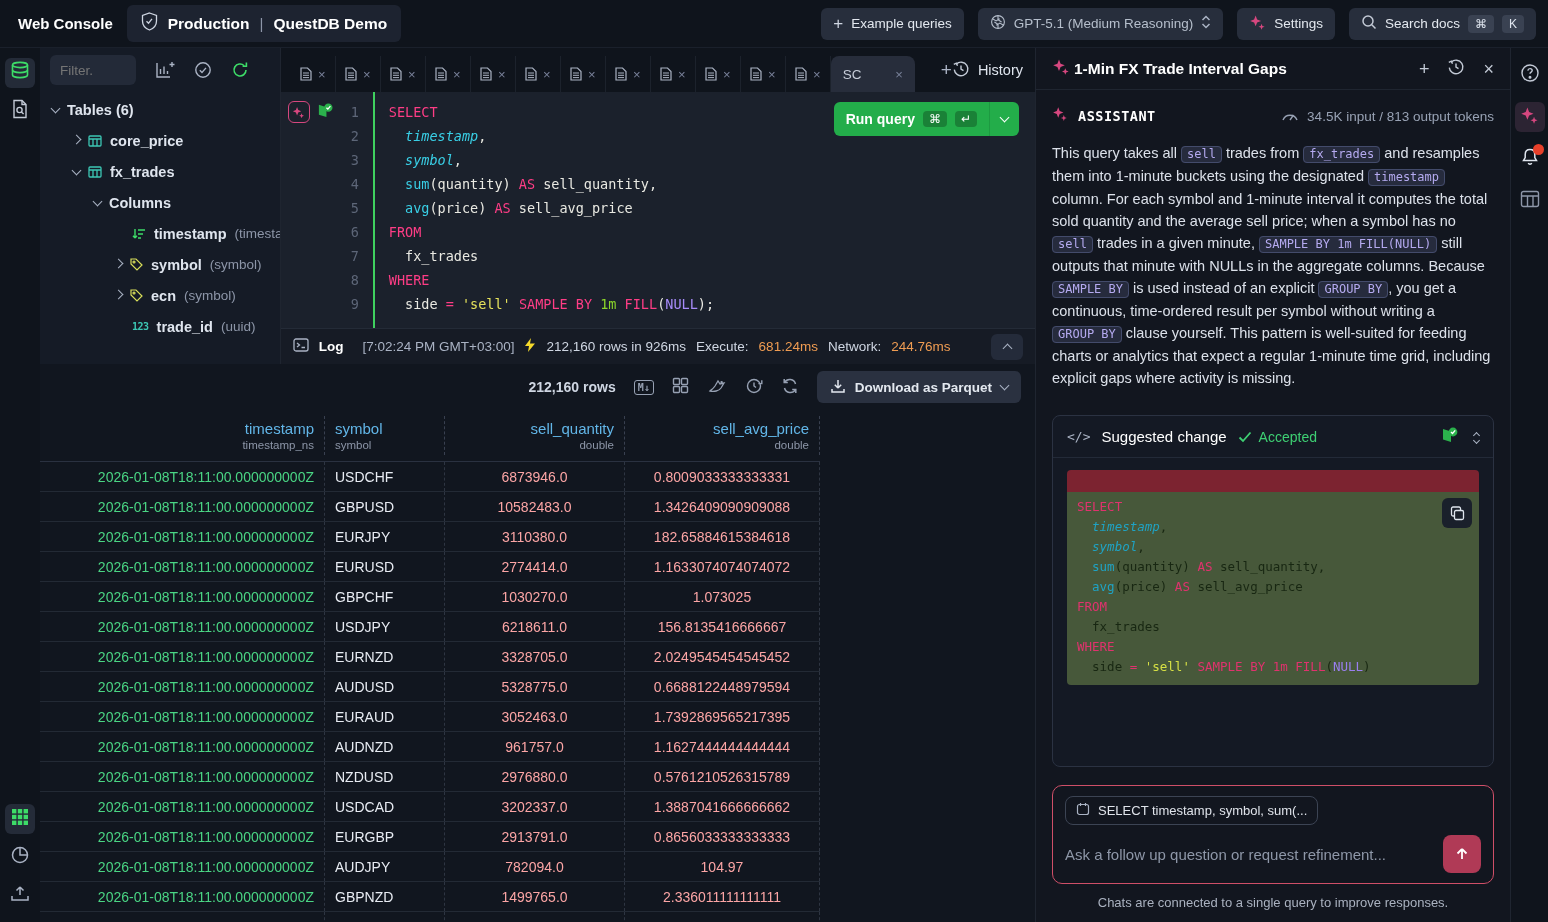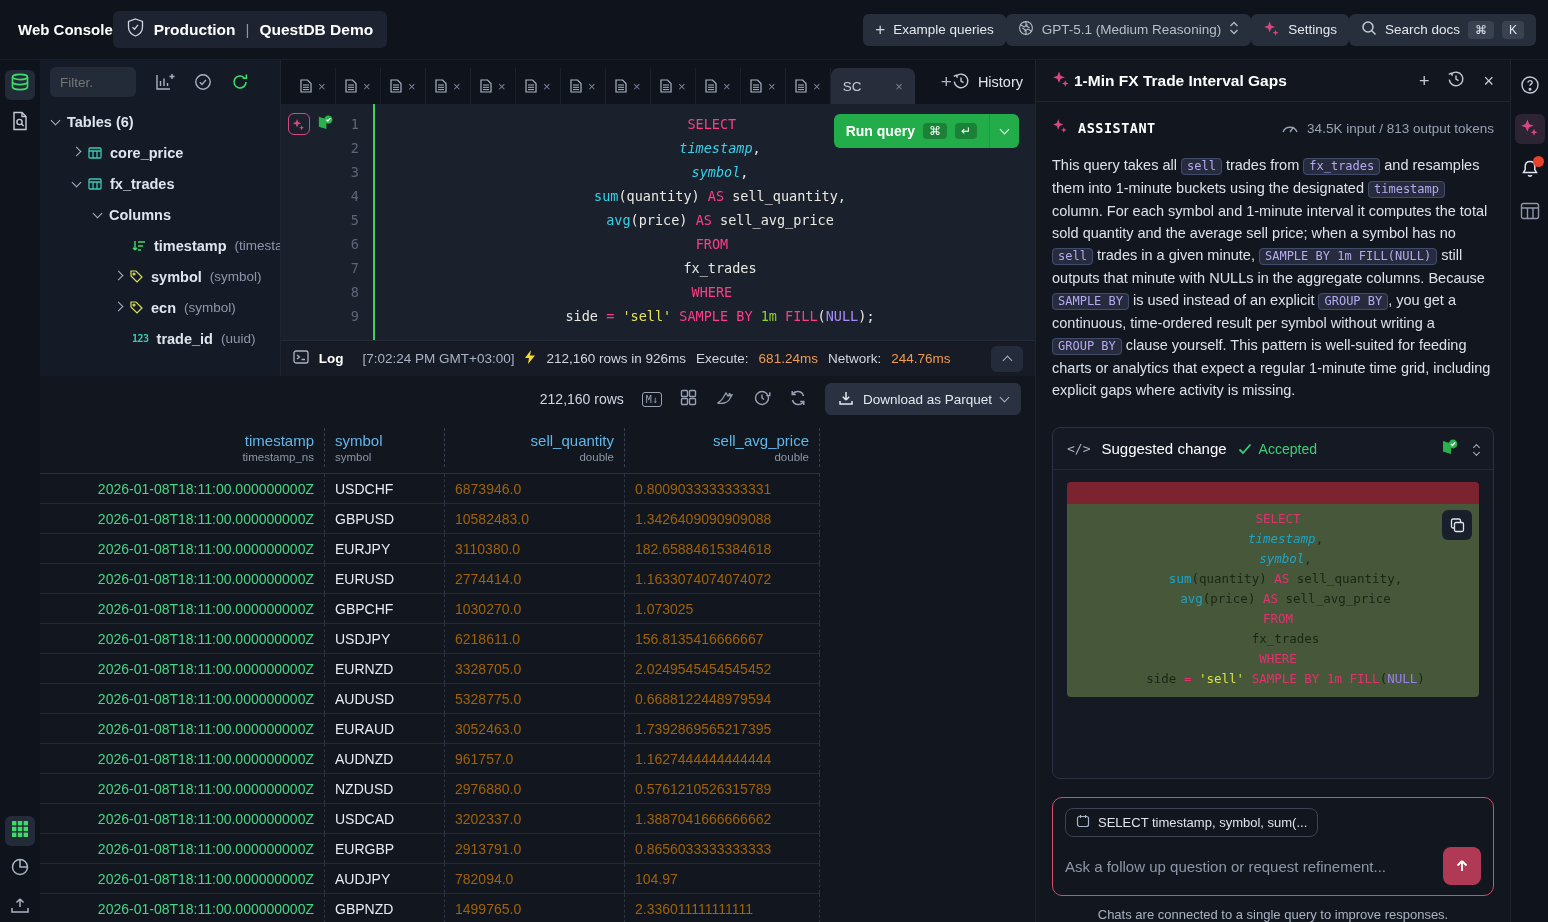--- a/index.html
+++ b/index.html
@@ -1,21 +1,21 @@
 <!DOCTYPE html>
 <html><head>
 <meta charset="utf-8">
 <style>
   * { margin:0; padding:0; box-sizing:border-box; }
   html,body { background:#0b0f16; }
   body { font-family:"Liberation Sans", sans-serif; }
   .app { width:1548px; height:922px; background:#0f141c; color:#e6eaf1; overflow:hidden; position:relative; }
 
   
-  .topbar { height:60px; display:flex; align-items:center; padding:0 12px 0 18px; background:#0f141c; border-bottom:1px solid #1a202b; }
+  .topbar { height:48px; display:flex; align-items:center; padding:0 12px 0 18px; gap:14px; background:#0f141c; border-bottom:1px solid #1a202b; }
   .app-title { font-size:15px; font-weight:700; color:#fff; white-space:nowrap; }
   .instance-pill { display:flex; align-items:center; gap:10px; background:#1d2330; border-radius:6px; padding:7px 14px; }
   .instance-pill .env, .instance-pill .inst { font-size:15.5px; font-weight:600; color:#fff; }
   .instance-pill .sep { color:#8d96a8; font-size:15px; }
   .tb-spacer { flex:1; }
   .tb-btn { display:flex; align-items:center; gap:8px; background:#272e3c; border-radius:6px; height:32px; padding:0 12px; font-size:13.5px; color:#e3e8ef; white-space:nowrap; }
   .tb-btn .plus { font-size:17px; color:#cfd6e2; line-height:1; }
   .model-btn { color:#b6bfcc; }
   .key { background:#3a4252; border-radius:4px; padding:2px 7px; font-size:12px; color:#dfe5ee; }
   .chev { display:inline-block; width:7px; height:7px; border-right:1.6px solid #aab3c4; border-bottom:1.6px solid #aab3c4; transform:rotate(45deg); margin-top:-3px; }
@@ -52,52 +52,52 @@
   .tab.active .tlabel { color:#c7cdd9; font-size:13.5px; }
   .add-tab { margin-left:26px; color:#aab3c4; font-size:19px; align-self:center; }
   .history-btn { margin-left:auto; display:flex; align-items:center; gap:8px; color:#dfe5ee; font-size:14.5px; align-self:center; }
 
   .editor { position:relative; height:236px; background:#1b212c; display:flex; overflow:hidden; }
   .gutter { width:92px; position:relative; font-family:"DejaVu Sans Mono",monospace; font-size:13.5px; color:#5d6678; padding-top:8px; flex:none; }
   .lnum { height:24px; line-height:24px; text-align:right; padding-right:14px; }
   .gutter-icons { position:absolute; top:9px; left:7px; display:flex; align-items:center; gap:6px; }
   .ai-badge { width:22px; height:22px; border:1.5px solid #d6477f; border-radius:6px; display:grid; place-items:center; }
   .codearea { flex:1; border-left:2px solid #3fd15f; padding:8px 0 0 14px; font-family:"DejaVu Sans Mono",monospace; font-size:13.5px; line-height:24px; color:#e9e9e2; }
-  .cline { height:24px; white-space:pre;text-align:center; }
+  .cline { height:24px; white-space:pre; }
   .k { color:#ff3d86; } .i { color:#39cfe6; font-style:italic; } .f { color:#39cfe6; }
   .s { color:#e5e25c; } .n { color:#8bd52a; } .u { color:#a78bfa; }
   .run-btn { position:absolute; top:10px; right:16px; display:flex; align-items:stretch; background:#23ad4a; border-radius:6px; height:34px; color:#fff; font-size:14px; font-weight:600; }
   .run-main { display:flex; align-items:center; gap:8px; padding:0 12px; }
   .kbd { background:rgba(0,0,0,.25); border-radius:4px; padding:1px 6px; font-size:12px; font-weight:400; }
   .run-sep { width:1px; background:#1d9a41; }
   .run-chevwrap { display:flex; align-items:center; padding:0 11px; }
   .run-chevwrap .chev { border-color:#fff; }
 
   .logbar { height:36px; background:#161b25; border-top:1px solid #242b37; display:flex; align-items:center; gap:10px; padding:0 12px; font-size:13.5px; color:#cfd6e2; }
   .logbar .lbl { font-weight:600; color:#fff; }
   .logbar .dim { color:#aab3c4;margin-left:9px; }
   .orange { color:#ef9c52; }
   .collapse-btn { margin-left:auto; width:32px; height:26px; background:#242b3a; border-radius:6px; display:grid; place-items:center; }
 
   
   .results { flex:1; background:#11161f; display:flex; flex-direction:column; overflow:hidden; }
-  .res-toolbar { height:46px; flex:none; display:flex; align-items:center; justify-content:flex-end; gap:18px; padding:0 14px; font-size:14px; color:#cfd6e2; }
+  .res-toolbar { height:46px; flex:none; display:flex; align-items:center; justify-content:flex-end; gap:18px; padding:0 14px; font-size:14px; color:#cfd6e2;font-weight:bold; }
   .mdbadge { font-family:"DejaVu Sans Mono",monospace; font-size:10px; color:#97a1b3; border:1.3px solid #97a1b3; border-radius:3px; padding:1px 3px; }
   .dl-btn { display:flex; align-items:center; gap:9px; background:#2a3140; border-radius:6px; height:32px; padding:0 13px; color:#e3e8ef; font-size:13.5px; }
   .grid-wrap { width:780px; flex:1; overflow:hidden; }
   .ghead { display:grid; grid-template-columns:285px 120px 180px 195px; border-bottom:1px solid #2a3140; padding:6px 0; height:52px; }
   .hcell { padding:0 10px; border-right:1px dashed #394050; display:flex; flex-direction:column; justify-content:center; gap:2px; }
   .hname { color:#62b6e8; font-size:15px; }
   .htype { color:#8d96a8; font-size:11.5px; }
   .ha-r { text-align:right; } .ha-l { text-align:left; }
   .trow { display:grid; grid-template-columns:285px 120px 180px 195px; height:30px; align-items:center; border-bottom:1px solid #232a35; font-size:14px; }
   .tc { padding:0 10px; border-right:1px dashed #2e3542; height:100%; line-height:30px; white-space:nowrap; overflow:hidden; }
   .c-ts { color:#4ad584; text-align:right; }
   .c-sym { color:#e8ecf3; }
-  .c-num { color:#a16207; text-align:left; }
+  .c-num { color:#fca5a5; text-align:center; }
 
   
   .chat { width:475px; background:#12161f; border-left:1px solid #1f2530; display:flex; flex-direction:column; }
   .chat-head { height:42px; flex:none; display:flex; align-items:center; gap:4px; padding:0 16px; border-bottom:1px solid #1f2530; }
   .chat-title { font-size:15.5px; font-weight:700; color:#fff; flex:1; }
   .chat-head .hico { color:#c3cad6; font-size:18px; line-height:1; margin-left:14px; }
   .chat-body { flex:1; display:flex; flex-direction:column; padding:8px 16px 0; overflow:hidden; }
   .asst-row { display:flex; align-items:center; gap:10px; height:36px; }
   .role { font-family:"DejaVu Sans Mono",monospace; font-weight:700; font-size:13.5px; letter-spacing:.5px; color:#fff; flex:1; }
   .tokens { display:flex; align-items:center; gap:8px; color:#98a2b4; font-size:13.5px; }

